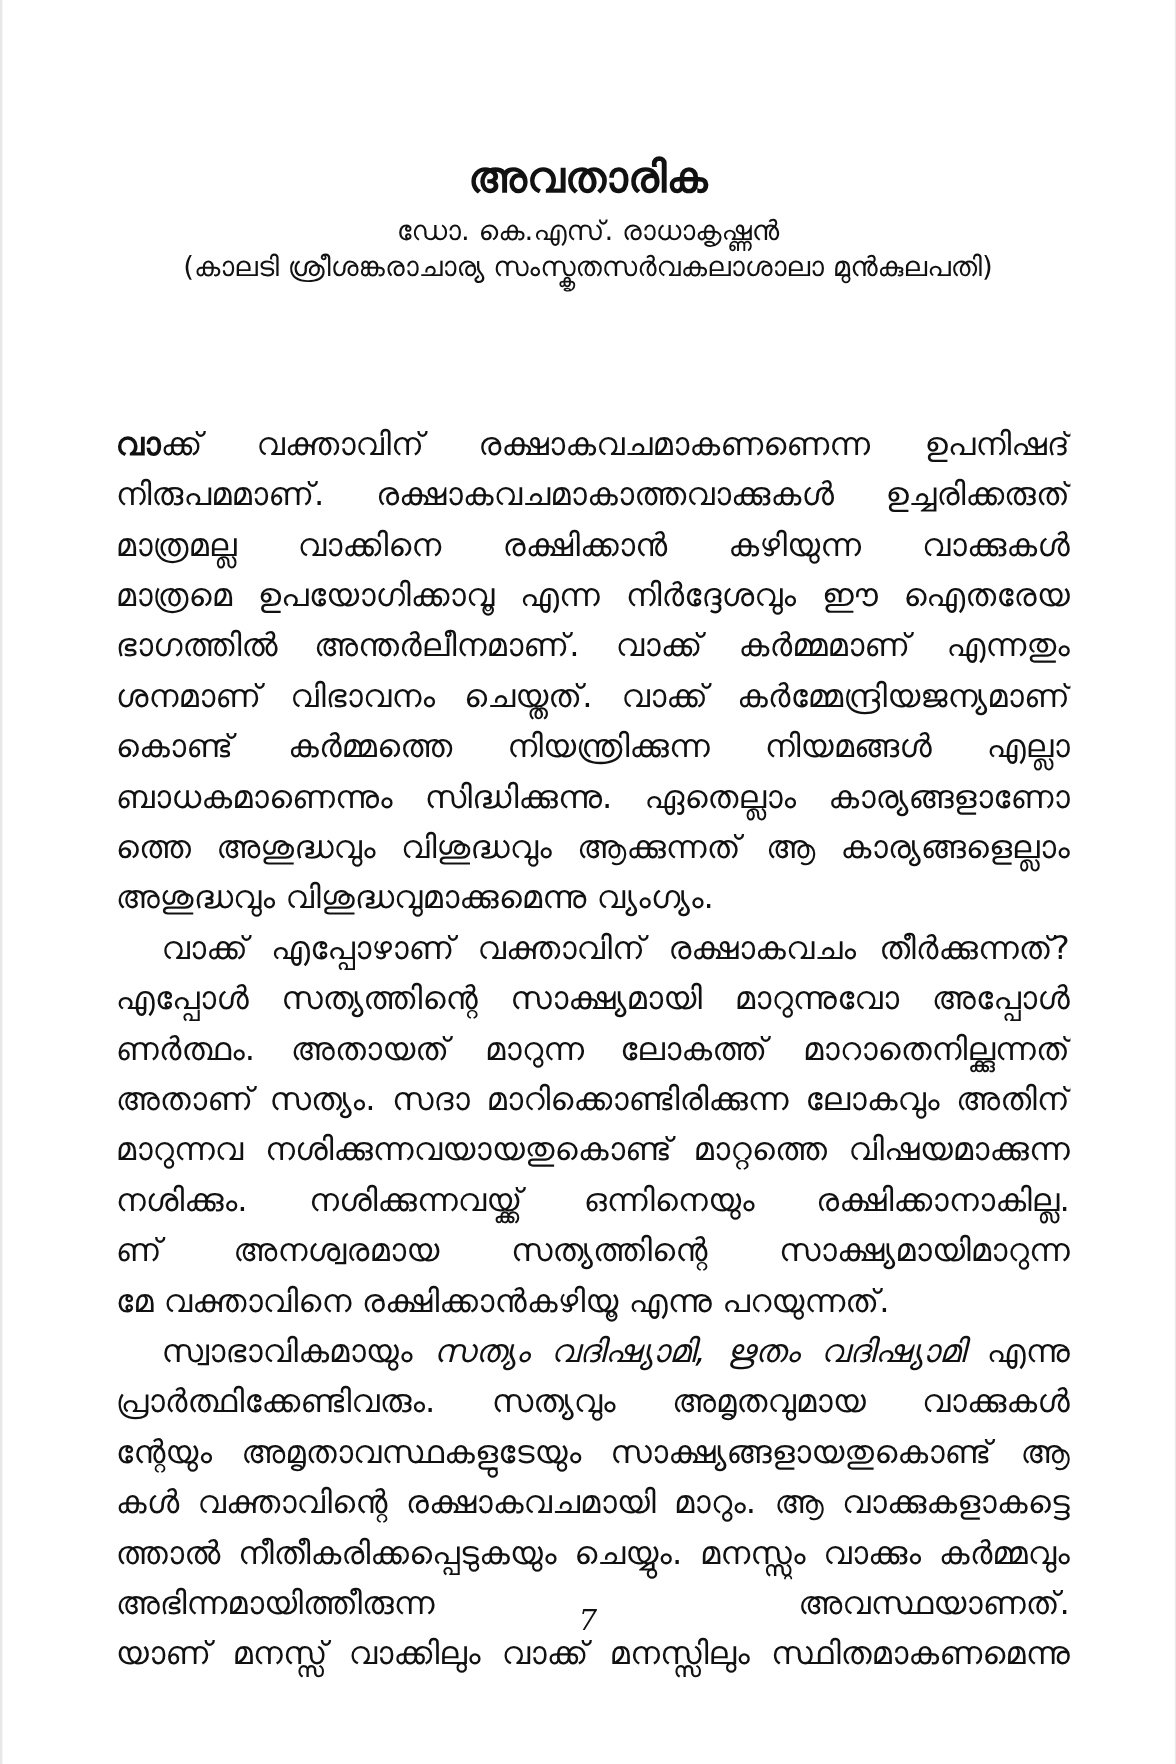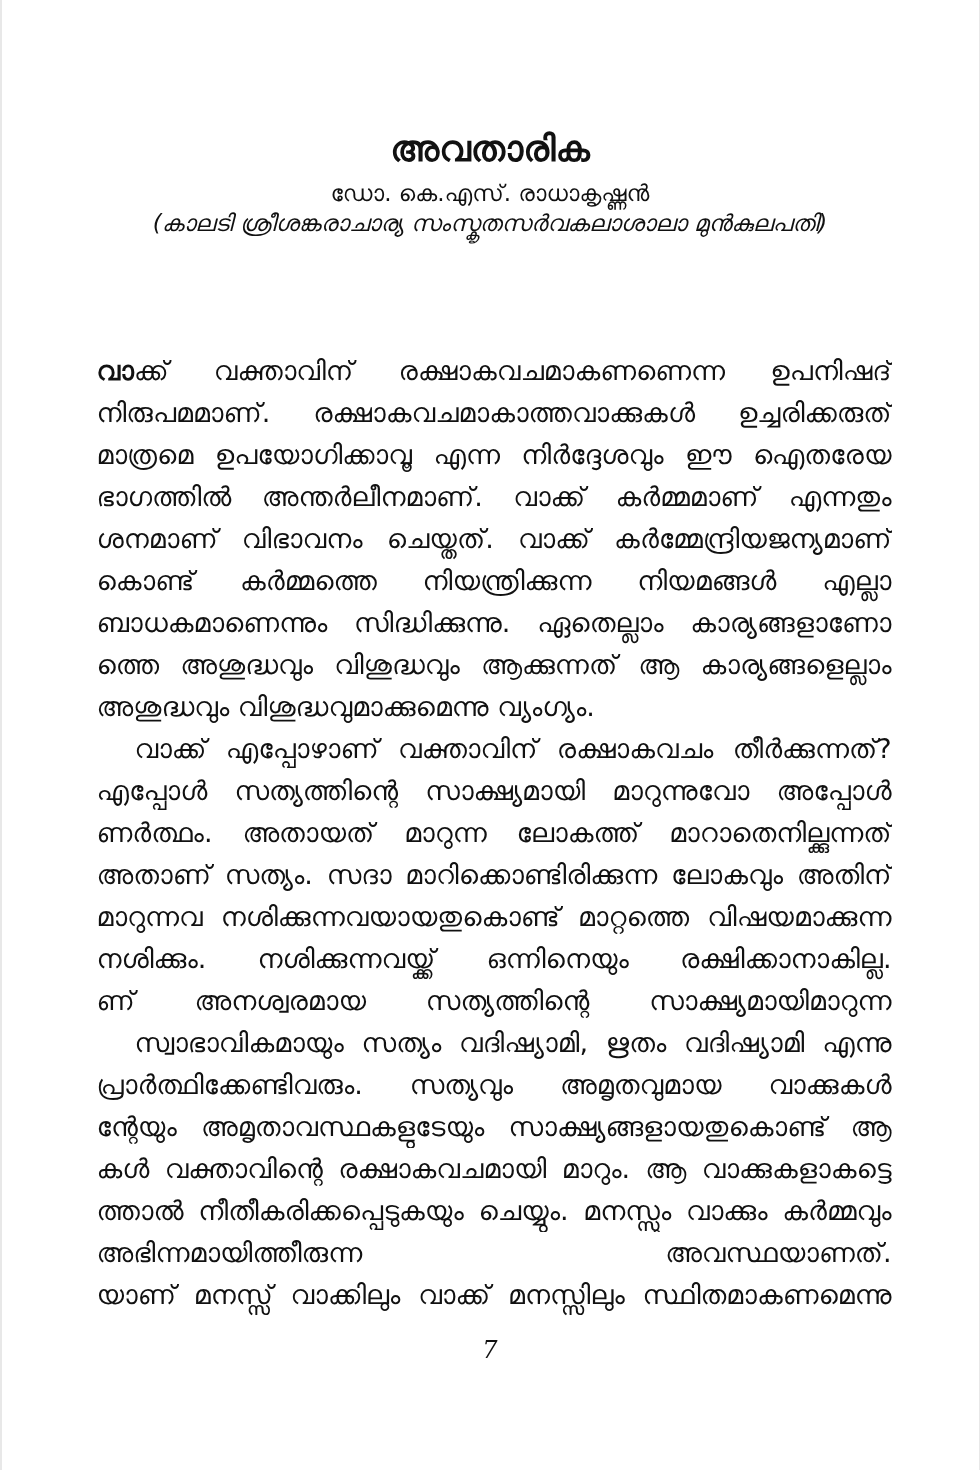--- a/index.html
+++ b/index.html
@@ -30,21 +30,20 @@
     margin-bottom: 6px;
   }
   .doc-author {
     font-size: 23px;
     line-height: 30px;
     text-align: center;
   }
   .doc-affiliation {
     font-size: 23px;
     line-height: 30px;
-    font-style: italic;
   }
   .body-text {
     position: absolute;
     top: 350px;
     left: 95px;
     width: 795px;
     font-size: 27px;
   }
   .line {
     height: 42px;
@@ -56,21 +55,21 @@
   }
   .line.flush {
     text-align: left;
     text-align-last: left;
   }
   .line.indent {
     text-indent: 38px;
   }
   .seg-normal { font-style: normal; font-weight: normal; }
   .seg-bold   { font-weight: bold; }
-  .seg-italic { }
+  .seg-italic { font-style: italic; }
   .page-number {
     position: absolute;
     top: 1336px;
     left: 0;
     right: 0;
     text-align: center;
     font-family: "DejaVu Serif", "Liberation Serif", serif;
     font-style: italic;
     font-size: 24px;
   }
@@ -81,34 +80,36 @@
 <div class="page">
   <div class="head">
     <div class="doc-title">അവതാരിക</div>
     <div class="doc-author">ഡോ. കെ.എസ്. രാധാകൃഷ്ണൻ</div>
     <div class="doc-affiliation">(കാലടി ശ്രീശങ്കരാചാര്യ സംസ്കൃതസർവകലാശാലാ മുൻകുലപതി)</div>
   </div>
 
   <div class="body-text">
       <div class="line"><span class="seg-bold">വാ</span><span class="seg-normal">ക്ക് വക്താവിന് രക്ഷാകവചമാകണണെന്ന ഉപനിഷദ് പ്രാർത്ഥന</span></div>
       <div class="line"><span class="seg-normal">നിരുപമമാണ്. രക്ഷാകവചമാകാത്തവാക്കുകൾ ഉച്ചരിക്കരുത് എന്നു</span></div>
+      <div class="line"><span class="seg-normal">മാത്രമല്ല വാക്കിനെ രക്ഷിക്കാൻ കഴിയുന്ന വാക്കുകൾ </span></div>
       <div class="line"><span class="seg-normal">മാത്രമെ ഉപയോഗിക്കാവൂ എന്ന നിർദ്ദേശവും ഈ ഐതരേയ ശാന്തിപാഠ</span></div>
       <div class="line"><span class="seg-normal">ഭാഗത്തിൽ അന്തർലീനമാണ്. വാക്ക് കർമ്മമാണ് എന്നതും ആർഷദർ</span></div>
       <div class="line"><span class="seg-normal">ശനമാണ് വിഭാവനം ചെയ്തത്. വാക്ക് കർമ്മേന്ദ്രിയജന്യമാണ് എന്നതു</span></div>
       <div class="line"><span class="seg-normal">കൊണ്ട് കർമ്മത്തെ നിയന്ത്രിക്കുന്ന നിയമങ്ങൾ എല്ലാ വാക്കുകൾക്കും</span></div>
       <div class="line"><span class="seg-normal">ബാധകമാണെന്നും സിദ്ധിക്കുന്നു. ഏതെല്ലാം കാര്യങ്ങളാണോ കർമ്മ</span></div>
       <div class="line"><span class="seg-normal">ത്തെ അശുദ്ധവും വിശുദ്ധവും ആക്കുന്നത് ആ കാര്യങ്ങളെല്ലാം വാക്കിനേയും</span></div>
       <div class="line flush"><span class="seg-normal">അശുദ്ധവും വിശുദ്ധവുമാക്കുമെന്നു വ്യംഗ്യം.</span></div>
       <div class="line indent"><span class="seg-normal">വാക്ക് എപ്പോഴാണ് വക്താവിന് രക്ഷാകവചം തീർക്കുന്നത്? വാക്ക്</span></div>
       <div class="line"><span class="seg-normal">എപ്പോൾ സത്യത്തിന്റെ സാക്ഷ്യമായി മാറുന്നുവോ അപ്പോൾ എന്നാണ്</span></div>
       <div class="line"><span class="seg-normal">ണർത്ഥം. അതായത് മാറുന്ന ലോകത്ത് മാറാതെനില്ക്കുന്നത് എന്തോ</span></div>
       <div class="line"><span class="seg-normal">അതാണ് സത്യം. സദാ മാറിക്കൊണ്ടിരിക്കുന്ന ലോകവും അതിന്</span></div>
       <div class="line"><span class="seg-normal">മാറുന്നവ നശിക്കുന്നവയായതുകൊണ്ട് മാറ്റത്തെ വിഷയമാക്കുന്ന വാക്കും</span></div>
       <div class="line"><span class="seg-normal">നശിക്കും. നശിക്കുന്നവയ്ക്ക് ഒന്നിനെയും രക്ഷിക്കാനാകില്ല. അതുകൊണ്ടാ</span></div>
       <div class="line"><span class="seg-normal">ണ് അനശ്വരമായ സത്യത്തിന്റെ സാക്ഷ്യമായിമാറുന്ന വാക്കുകൾക്കുമാത്ര</span></div>
+      <div class="line flush"><span class="seg-normal">മേ വക്താവിനെ രക്ഷിക്കാൻകഴിയൂ എന്നു പറയുന്നത്.</span></div>
       <div class="line indent"><span class="seg-normal">സ്വാഭാവികമായും </span><span class="seg-italic">സത്യം വദിഷ്യാമി, ഋതം വദിഷ്യാമി</span><span class="seg-normal"> എന്നു</span></div>
       <div class="line"><span class="seg-normal">പ്രാർത്ഥിക്കേണ്ടിവരും. സത്യവും അമൃതവുമായ വാക്കുകൾ സത്യത്തി</span></div>
       <div class="line"><span class="seg-normal">ന്റേയും അമൃതാവസ്ഥകളുടേയും സാക്ഷ്യങ്ങളായതുകൊണ്ട് ആ വാക്കു</span></div>
       <div class="line"><span class="seg-normal">കൾ വക്താവിന്റെ രക്ഷാകവചമായി മാറും. ആ വാക്കുകളാകട്ടെ കർമ്മ</span></div>
       <div class="line"><span class="seg-normal">ത്താൽ നീതീകരിക്കപ്പെടുകയും ചെയ്യും. മനസ്സും വാക്കും കർമ്മവും</span></div>
       <div class="line"><span class="seg-normal">അഭിന്നമായിത്തീരുന്ന അവസ്ഥയാണത്. അവ്വിധമാകുന്നതിനുവേണ്ടി</span></div>
       <div class="line"><span class="seg-normal">യാണ് മനസ്സ് വാക്കിലും വാക്ക് മനസ്സിലും സ്ഥിതമാകണമെന്നു</span></div>
     </div>
 
   <div class="page-number">7</div>

